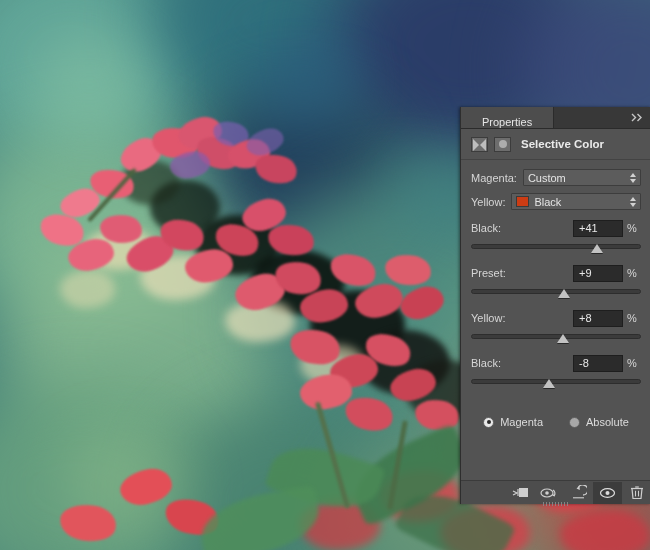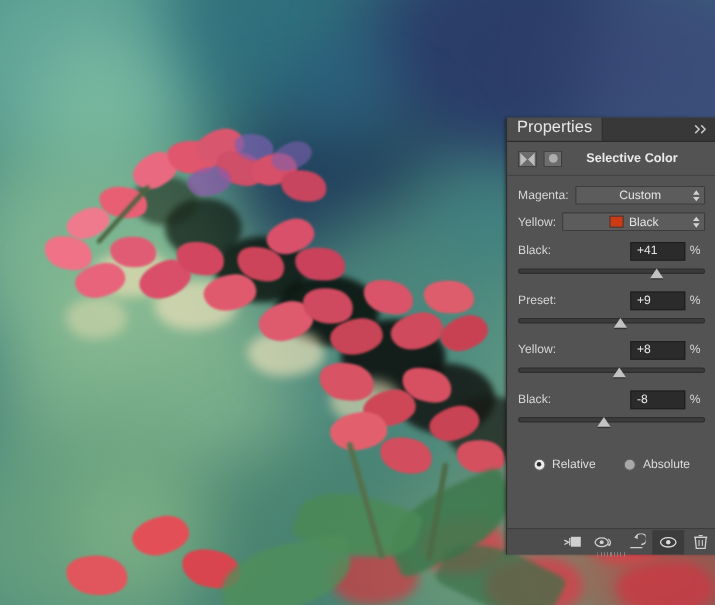--- a/index.html
+++ b/index.html
@@ -78,24 +78,24 @@
   
   .tabbar {
     position: relative;
     height: 21px;
     background: #383838;
     border-bottom: 1px solid #2b2b2b;
     display: flex;
     align-items: stretch;
   }
   .tab {
-    padding: 0 9px;
-    display: flex;
-    align-items: flex-start;
-    font-size: 15px;
+    padding: 0 21px;
+    display: flex;
+    align-items: flex-end;
+    font-size: 11px;
     color: #cfcfcf;
     background: #383838;
   }
   .tab.active {
     background: #4d4d4d;
     color: #e6e6e6;
     border-right: 1px solid #2b2b2b;
   }
   .panel-menu {
     margin-left: auto;
@@ -144,21 +144,21 @@
   .mask-icon span {
     width: 8px; height: 8px;
     border-radius: 50%;
     background: #adadad;
     display: block;
   }
   .panel-title {
     font-size: 11.5px;
     font-weight: bold;
     color: #eaeaea;
-    margin-left: 16px;
+    margin-left: 4px;
     white-space: nowrap;
   }
 
   
   .pbody { padding: 9px 10px 0 10px; }
 
   .row {
     display: flex;
     align-items: center;
     margin-bottom: 7px;
@@ -175,21 +175,20 @@
     background: #5c5c5c;
     border: 1px solid #3d3d3d;
     border-radius: 1px;
     display: flex;
     align-items: center;
     padding: 0 4px;
     box-sizing: border-box;
     position: relative;
     font-size: 11px;
     color: #e4e4e4;
-    justify-content: center;
   }
   .select .sw {
     width: 13px; height: 11px;
     margin-right: 5px;
     border: 1px solid #3a3a3a;
     box-sizing: border-box;
     flex: 0 0 auto;
   }
   .select .arrows {
     position: absolute;
@@ -517,21 +516,21 @@
         </div>
         <div class="strack">
           <div class="rail"></div>
           <div class="thumb" style="left: 46%;"></div>
         </div>
       </div>
 
       <div class="radios">
         <div class="radio">
           <span class="rdot on"></span>
-          <span>Relative</span>
+          <span>Magenta</span>
         </div>
         <div class="radio">
           <span class="rdot"></span>
           <span>Absolute</span>
         </div>
       </div>
     </div>
 
     <div class="pfooter">
       <div class="tbtn">

